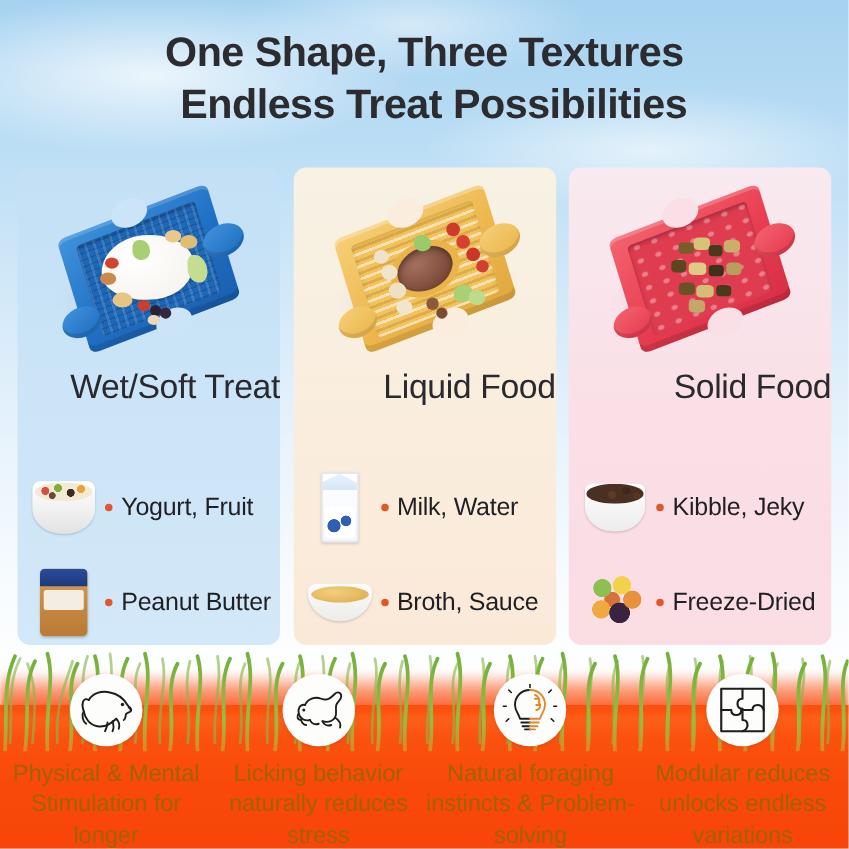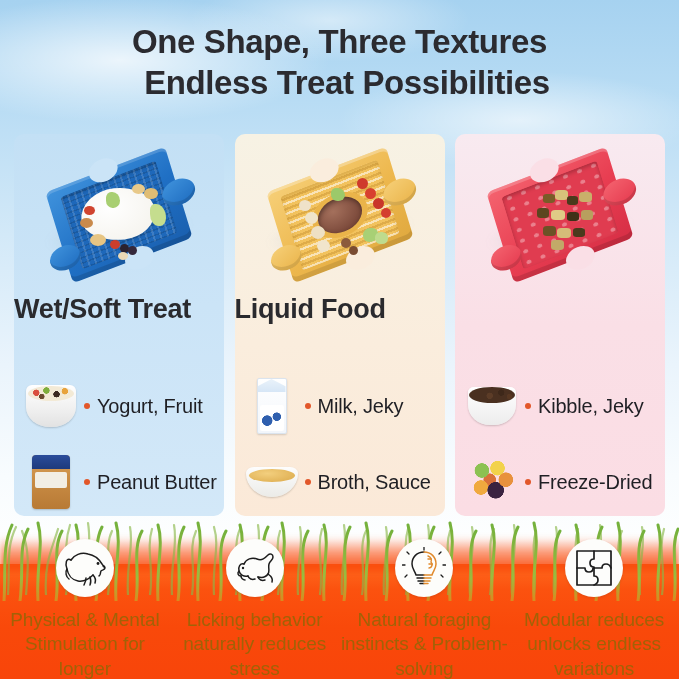--- a/index.html
+++ b/index.html
@@ -136,22 +136,22 @@
     transform:translate(-50%,-50%) rotate(-6deg);
     background:radial-gradient(ellipse at 40% 35%, #ffffff, #f3f1ea);
     border-radius:48% 52% 45% 55%/55% 48% 52% 45%;
     box-shadow:0 2px 4px rgba(0,0,0,.16);
   }
   .crumbs { position:absolute; inset:0; }
 
   
   .card-heading {
     position:absolute; left:0; top:160px; width:100%;
-    text-align:left; color:#2a2a2e;
-    font-size:27px; font-weight:bold; letter-spacing:-.3px;
+    text-align:right; color:#2a2a2e;
+    font-size:27px; font-weight:normal; letter-spacing:-.3px;
   }
 
   
   .blist { position:absolute; left:0; top:234px; width:100%; }
   .brow {
     display:flex; align-items:center; height:76px; padding-left:8px;
   }
   .bthumb {
     width:58px; height:58px; flex:0 0 58px;
     position:relative;
@@ -388,21 +388,21 @@
     </div>
 
     <div class="card-heading">Liquid Food</div>
 
     <div class="blist">
       <div class="brow">
         <div class="bthumb">
             <div class="th-milk"></div>
           </div>
         <div class="bdot"></div>
-        <div class="blabel">Milk, Jeky</div>
+        <div class="blabel">Milk, Water</div>
       </div>
       <div class="brow">
         <div class="bthumb">
             <div class="th-broth"></div>
           </div>
         <div class="bdot"></div>
         <div class="blabel">Broth, Sauce</div>
       </div>
     </div>
   </div>
@@ -429,20 +429,21 @@
         <div class="food" style="left:96px;top:70px;width:14px;height:10px;background:#e0cb86;border-radius:30%"></div>
         <div class="food" style="left:112px;top:72px;width:12px;height:9px;background:#3e3118;border-radius:30%"></div>
         <div class="food" style="left:126px;top:70px;width:12px;height:10px;background:#b89f5e;border-radius:30%"></div>
         <div class="food" style="left:88px;top:86px;width:13px;height:10px;background:#6b5226;border-radius:30%"></div>
         <div class="food" style="left:102px;top:88px;width:14px;height:10px;background:#d5bd78;border-radius:30%"></div>
         <div class="food" style="left:118px;top:88px;width:12px;height:9px;background:#4a3a1c;border-radius:30%"></div>
         <div class="food" style="left:96px;top:100px;width:13px;height:10px;background:#c2a968;border-radius:30%"></div>
       </div>
     </div>
 
+    <div class="card-heading">Solid Food</div>
 
     <div class="blist">
       <div class="brow">
         <div class="bthumb">
             <div class="th-kibble"></div>
           </div>
         <div class="bdot"></div>
         <div class="blabel">Kibble, Jeky</div>
       </div>
       <div class="brow">

